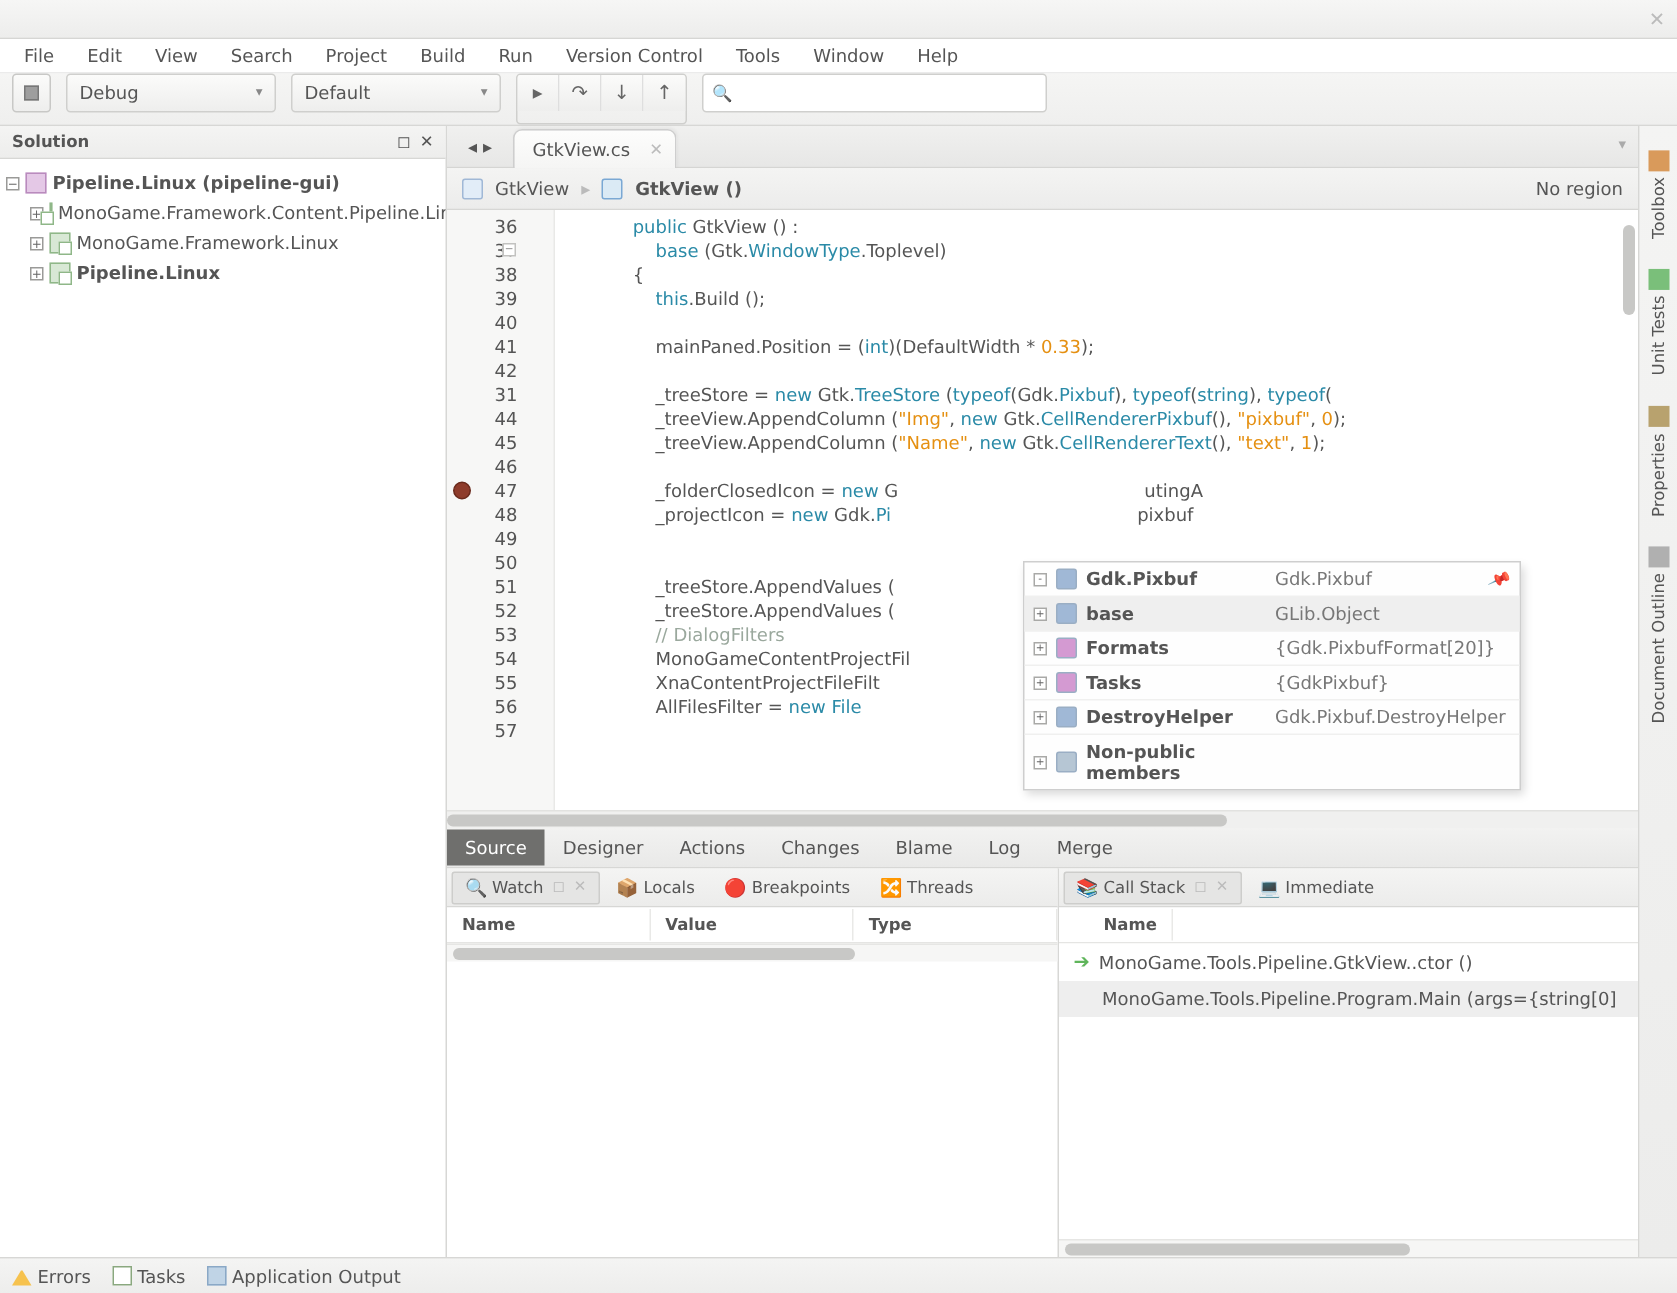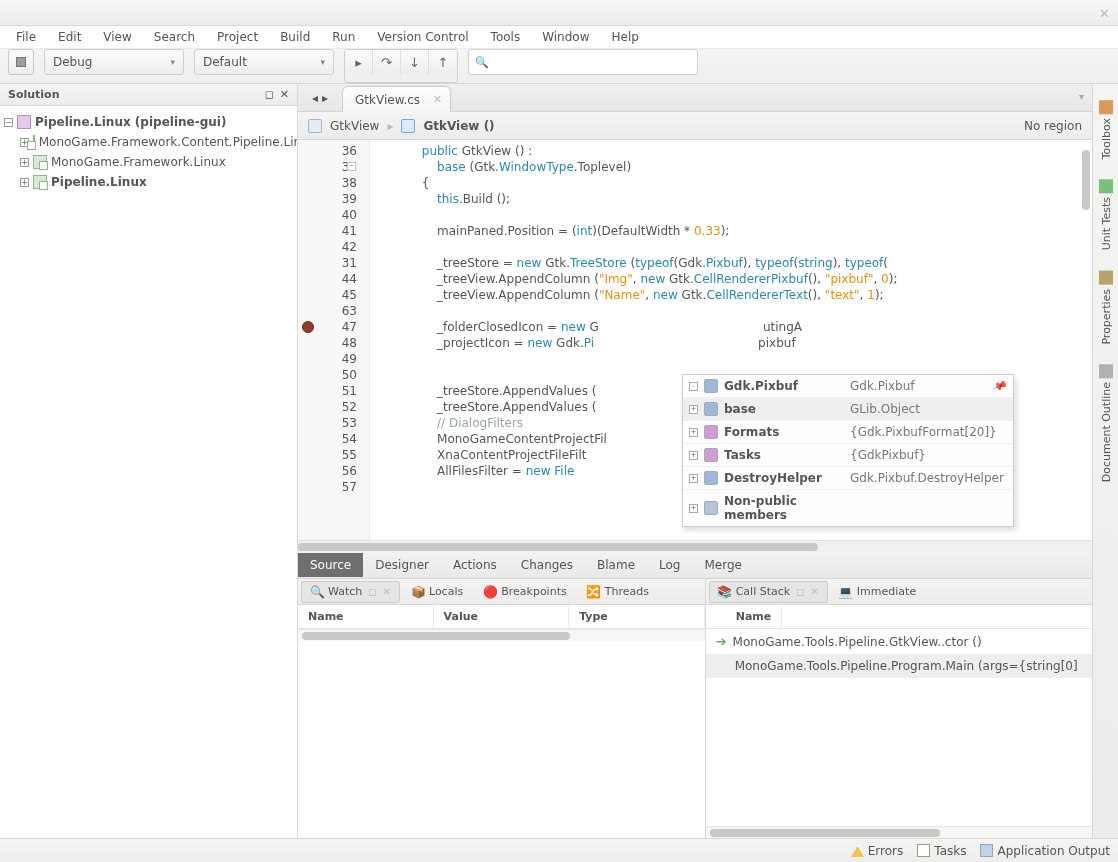--- a/index.html
+++ b/index.html
@@ -35,21 +35,21 @@
 .csproj-icon::after{content:"";position:absolute;right:-2px;bottom:-2px;width:7px;height:7px;background:#fff;border:1px solid #8fb788}
 .editor-area{flex:1;display:flex;flex-direction:column;min-width:0}
 .tab-row{height:28px;background:linear-gradient(#f0f0ef,#e7e7e6);border-bottom:1px solid #d5d5d3;display:flex;align-items:flex-end;position:relative}
 .navarrows{display:flex;gap:4px;padding:0 14px 6px 14px;color:#999;font-size:13px}
 .file-tab{height:26px;background:linear-gradient(#fdfdfc,#f5f5f4);border:1px solid #cecece;border-bottom:none;border-radius:6px 6px 0 0;display:flex;align-items:center;padding:0 30px 0 12px;position:relative;margin-bottom:-1px;box-shadow:1px -1px 2px rgba(0,0,0,.04)}
 .file-tab .x{position:absolute;right:8px;color:#bcbcbc;font-size:11px}
 .subhdr{height:28px;background:linear-gradient(#f4f4f3,#ececeb);border-bottom:1px solid #d7d7d5;display:flex;align-items:center;padding:0 10px;gap:8px;font-size:11px}
 .sub-ico{width:14px;height:14px;border:1px solid #a0b8d6;background:#e2edf8;border-radius:2px}
 .arrow-sep{color:#bbb}
 .code-wrap{display:flex;flex:1;min-height:0;position:relative;font-family:"DejaVu Sans Mono",monospace;font-size:13px}
-.gutter{width:72px;background:#f7f7f6;border-right:1px solid #e9e9e7;text-align:right;padding:3px 12px 3px 0;line-height:16px;color:#b8b8b6;position:relative}
+.gutter{width:72px;background:#f7f7f6;border-right:1px solid #e9e9e7;text-align:right;padding:3px 24px 3px 0;line-height:16px;color:#b8b8b6;position:relative}
 .gutter .bp{position:absolute;left:4px;width:12px;height:12px;border-radius:50%;background:#8e3c2b;border:1px solid #6a2a1c}
 .gutter .fold{position:absolute;right:1px;width:9px;height:9px;border:1px solid #c2c2c0;background:#fff;font-size:7px;line-height:7px;text-align:center;color:#888}
 .code{flex:1;padding:3px 0 3px 6px;line-height:16px;white-space:pre;overflow:hidden;color:#444}
 .kw{color:#2a8aa7}
 .type{color:#2a8aa7}
 .str{color:#e59012}
 .num{color:#e59012}
 .cmt{color:#9aa89d}
 .hit{background:#f7f79b;display:block;margin-left:-6px;padding-left:6px}
 .scroll-v{position:absolute;right:2px;top:10px;width:8px;height:60px;background:#c8c8c6;border-radius:4px}
@@ -78,21 +78,21 @@
 .cols{height:24px;border-bottom:1px solid #e5e5e3;display:flex;align-items:center;background:#fff}
 .cols div{padding:4px 10px;border-right:1px solid #e9e9e7;font-weight:bold;color:#555;font-size:11px}
 .bpad-body{flex:1;background:#fff;overflow:hidden}
 .placeholder{padding:10px 14px;color:#999}
 .stack-row{display:flex;align-items:center;gap:6px;padding:5px 10px;font-size:11px;white-space:nowrap}
 .stack-row.sel{background:#eeeeee}
 .stack-arr{color:#5fb55b;font-size:13px}
 .right-rail{width:26px;background:linear-gradient(#f4f4f3,#ececeb);border-left:1px solid #d7d7d5;display:flex;flex-direction:column;align-items:center;padding-top:10px;gap:8px}
 .rail-item{writing-mode:vertical-rl;transform:rotate(180deg);font-size:11px;padding:6px 0;display:flex;align-items:center;gap:4px}
 .rail-ico{width:14px;height:14px;transform:rotate(90deg)}
-.statusbar{height:24px;background:linear-gradient(#f4f4f3,#ededec);border-top:1px solid #d7d7d5;display:flex;align-items:center;justify-content:flex-end;padding:0 8px;gap:14px;font-size:11px}
+.statusbar{height:24px;background:linear-gradient(#f4f4f3,#ededec);border-top:1px solid #d7d7d5;display:flex;align-items:center;padding:0 8px;gap:14px;font-size:11px}
 .statusbar .grp{display:flex;align-items:center;gap:4px}
 .sb-ico{width:13px;height:13px}
 .bottom-scroll{height:12px;background:#f6f6f5;border-top:1px solid #e6e6e4;position:relative}
 .bottom-scroll .thumb{position:absolute;left:4px;top:2px;height:8px;width:268px;background:#c8c8c6;border-radius:4px}
 .fake-gear{width:14px;height:14px;background:#999;clip-path:circle(45%)}
 </style>
 </head>
 <body>
 
 <div class="titlebar">
@@ -198,21 +198,21 @@
           <div style="position: relative;">36</div>
           <div style="position: relative;">37<span class="fold" style="top: 3px;">−</span></div>
           <div style="position: relative;">38</div>
           <div style="position: relative;">39</div>
           <div style="position: relative;">40</div>
           <div style="position: relative;">41</div>
           <div style="position: relative;">42</div>
           <div style="position: relative;">31</div>
           <div style="position: relative;">44</div>
           <div style="position: relative;">45</div>
-          <div style="position: relative;">63</div>
+          <div style="position: relative;">46</div>
           <div style="position: relative;">47<span class="bp" style="top: 2px;"></span></div>
           <div style="position: relative;">48</div>
           <div style="position: relative;">49</div>
           <div style="position: relative;">50</div>
           <div style="position: relative;">51</div>
           <div style="position: relative;">52</div>
           <div style="position: relative;">53</div>
           <div style="position: relative;">54</div>
           <div style="position: relative;">55</div>
           <div style="position: relative;">56</div>

